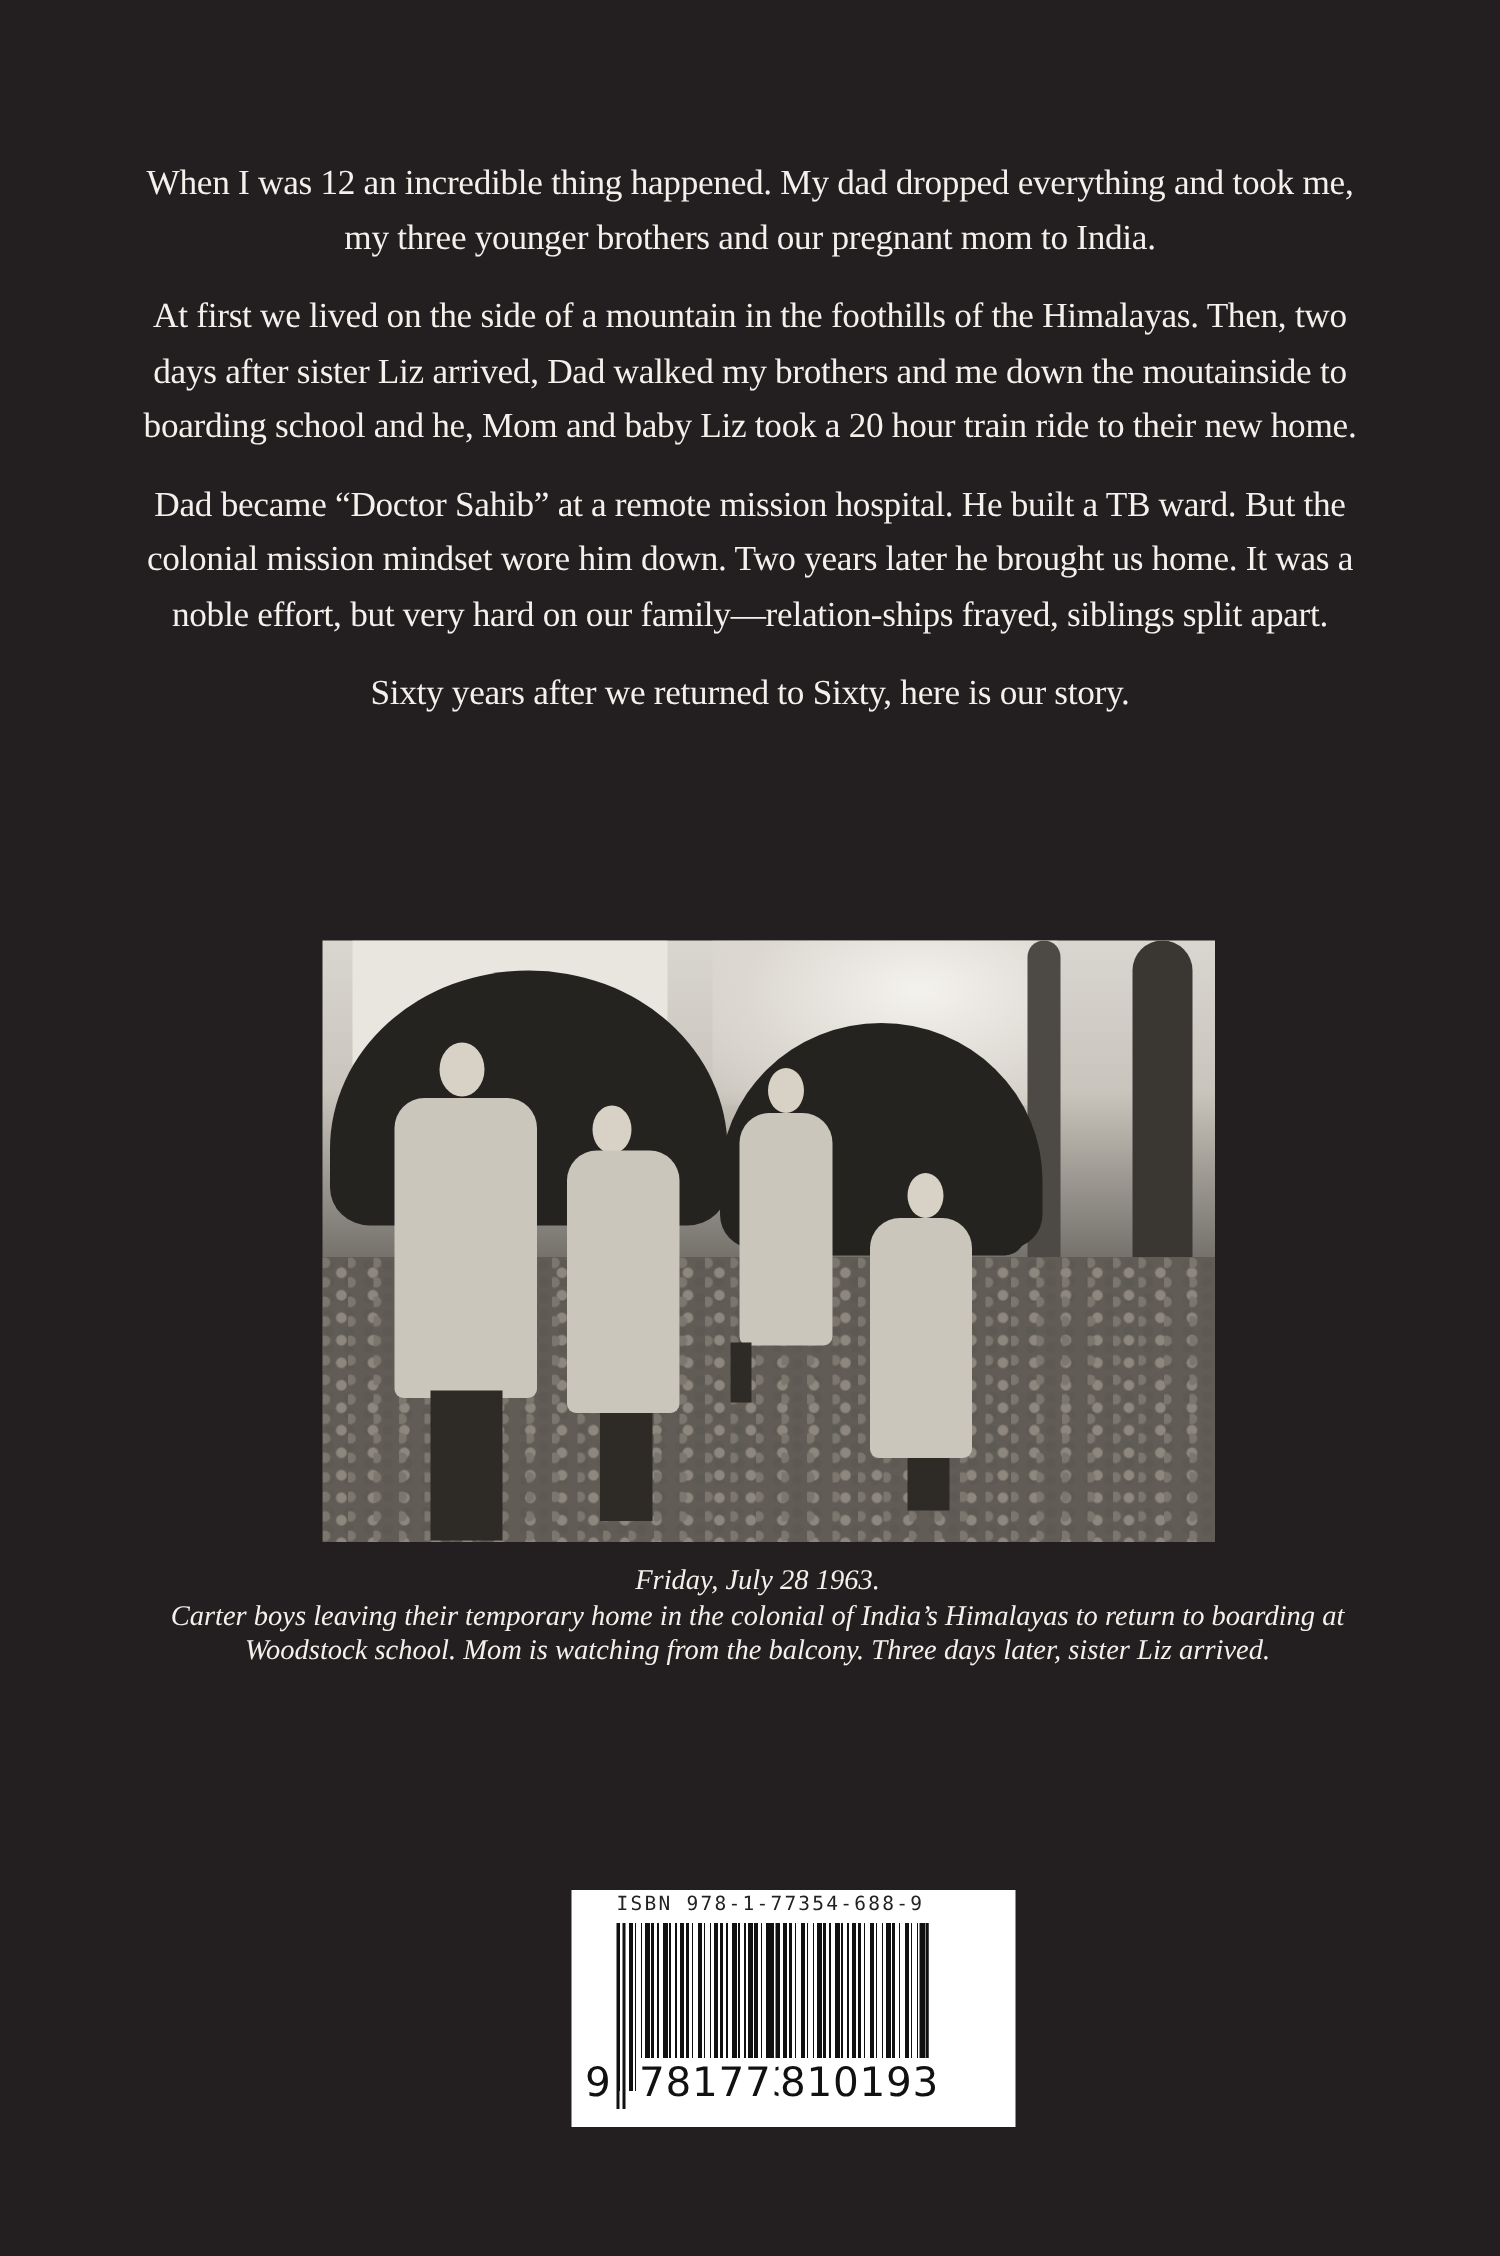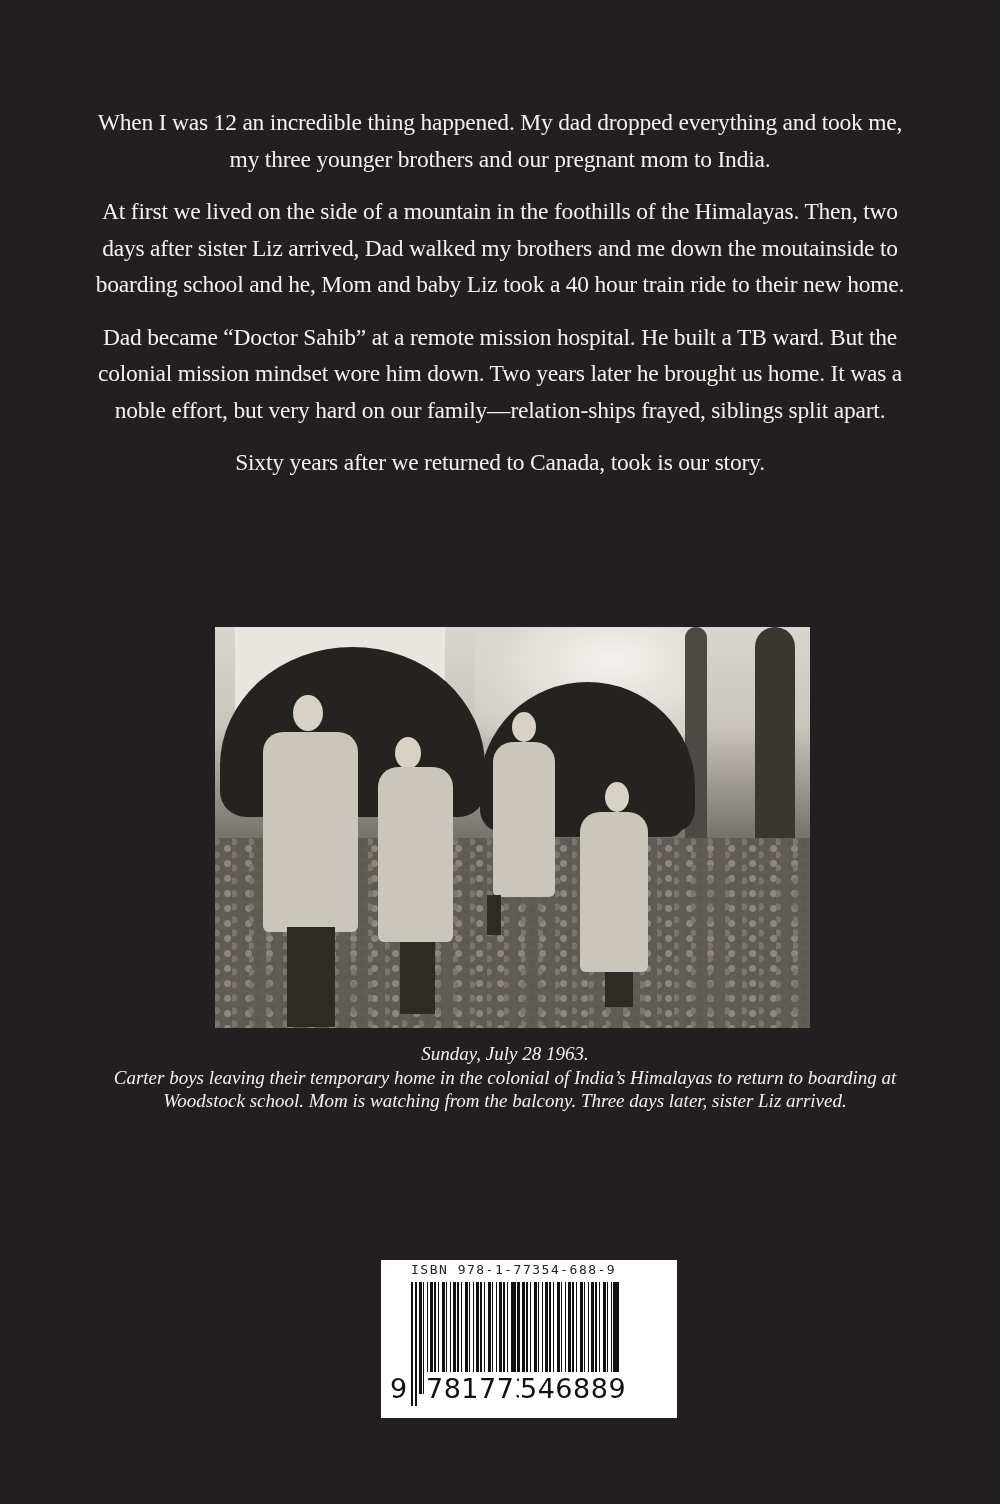--- a/index.html
+++ b/index.html
@@ -77,23 +77,23 @@
     .barcode .digits span { position:absolute; background:#fff; padding: 0 1px; line-height: 34px; }
     .barcode .d-first { left: 8px; background: transparent !important; }
     .barcode .d-left { left: 44px; }
     .barcode .d-right { left: 138px; }
   </style>
 </head>
 <body>
 
 <div class="blurb">
   <p>When I was 12 an incredible thing happened. My dad dropped everything and took me, my three younger brothers and our pregnant mom to India.</p>
-  <p>At first we lived on the side of a mountain in the foothills of the Himalayas. Then, two days after sister Liz arrived, Dad walked my brothers and me down the moutainside to boarding school and he, Mom and baby Liz took a 40 hour train ride to their new home.</p>
+  <p>At first we lived on the side of a mountain in the foothills of the Himalayas. Then, two days after sister Liz arrived, Dad walked my brothers and me down the moutainside to boarding school and he, Mom and baby Liz took a 20 hour train ride to their new home.</p>
   <p>Dad became “Doctor Sahib” at a remote mission hospital. He built a TB ward. But the colonial mission mindset wore him down. Two years later he brought us home. It was a noble effort, but very hard on our family—relation-ships frayed, siblings split apart.</p>
-  <p>Sixty years after we returned to Canada, took is our story.</p>
+  <p>Sixty years after we returned to Sixty, here is our story.</p>
 </div>
 
 <div class="photo" title="Black and white photograph of four boys in raincoats holding black umbrellas on a leaf-covered hillside">
   <div class="house"></div>
   <div class="sky"></div>
   <div class="tree" style="left:540px; top:0; width:40px; height:330px;"></div>
   <div class="tree" style="left:470px; top:0; width:22px; height:300px; background:#4d4a45;"></div>
   <div class="ground"></div>
   <div class="umbrella" style="left:5px; top:20px; width:265px; height:170px;"></div>
   <div class="umbrella" style="left:265px; top:55px; width:215px; height:150px;"></div>
@@ -106,31 +106,31 @@
   <div class="legs" style="left:185px; top:315px; width:35px; height:72px;"></div>
   <div class="head" style="left:297px; top:85px; width:24px; height:30px;"></div>
   <div class="coat" style="left:278px; top:115px; width:62px; height:155px;"></div>
   <div class="legs" style="left:272px; top:268px; width:80px; height:40px; background:transparent; border-left:14px solid #2e2b27; border-right:14px solid #2e2b27;"></div>
   <div class="head" style="left:390px; top:155px; width:24px; height:30px;"></div>
   <div class="coat" style="left:365px; top:185px; width:68px; height:160px;"></div>
   <div class="legs" style="left:390px; top:345px; width:28px; height:35px;"></div>
 </div>
 
 <div class="caption">
-  <span class="cap-title">Sunday, July 28 1963.</span>
+  <span class="cap-title">Friday, July 28 1963.</span>
   <span>Carter boys leaving their temporary home in the colonial of India’s Himalayas to return to boarding at Woodstock school. Mom is watching from the balcony. Three days later, sister Liz arrived.</span>
 </div>
 
 <div class="barcode">
   <span class="isn">ISBN 978-1-77354-688-9</span>
   <div class="bars"></div>
   <div class="guard" style="left:30px;"></div>
   <div class="guard" style="left:34px;"></div>
   <div class="guard" style="left:132px;"></div>
   <div class="guard" style="left:136px;"></div>
   <div class="guard" style="left:232px;"></div>
   <div class="guard" style="left:236px;"></div>
   <div class="digits">
     <span class="d-first">9</span>
     <span class="d-left">781773</span>
-    <span class="d-right">546889</span>
+    <span class="d-right">810193</span>
   </div>
 </div>
 
 </body></html>

